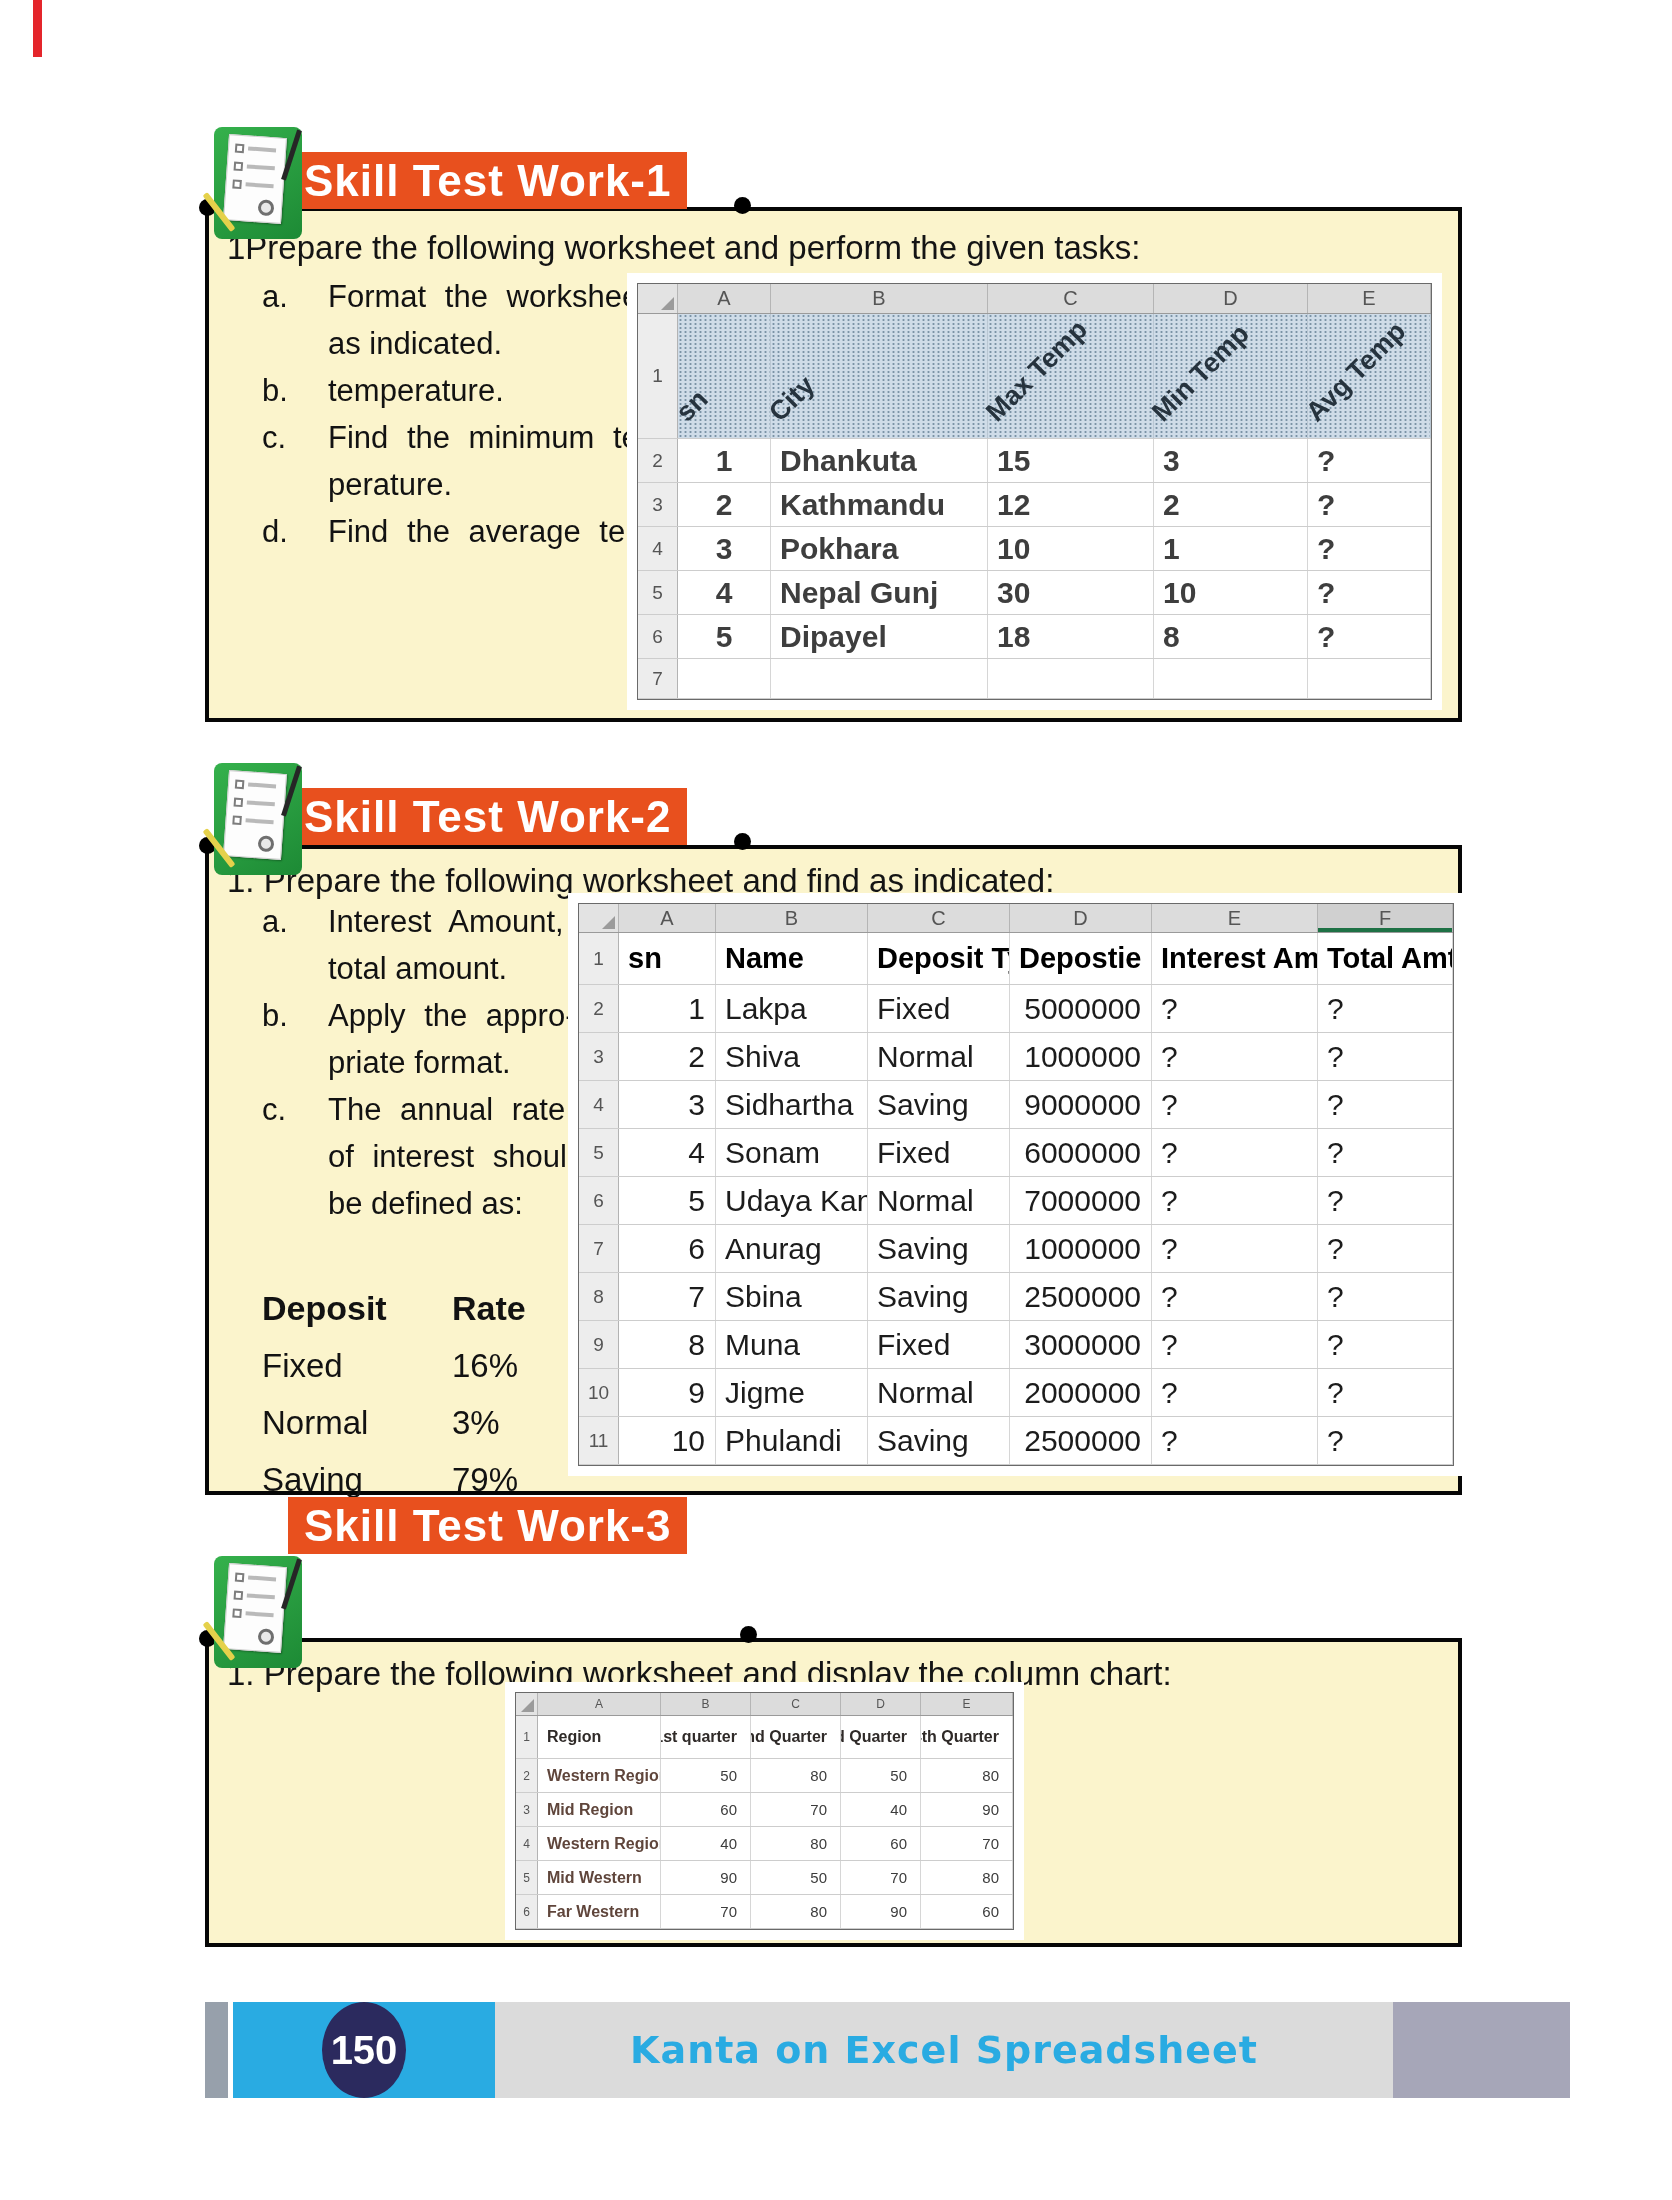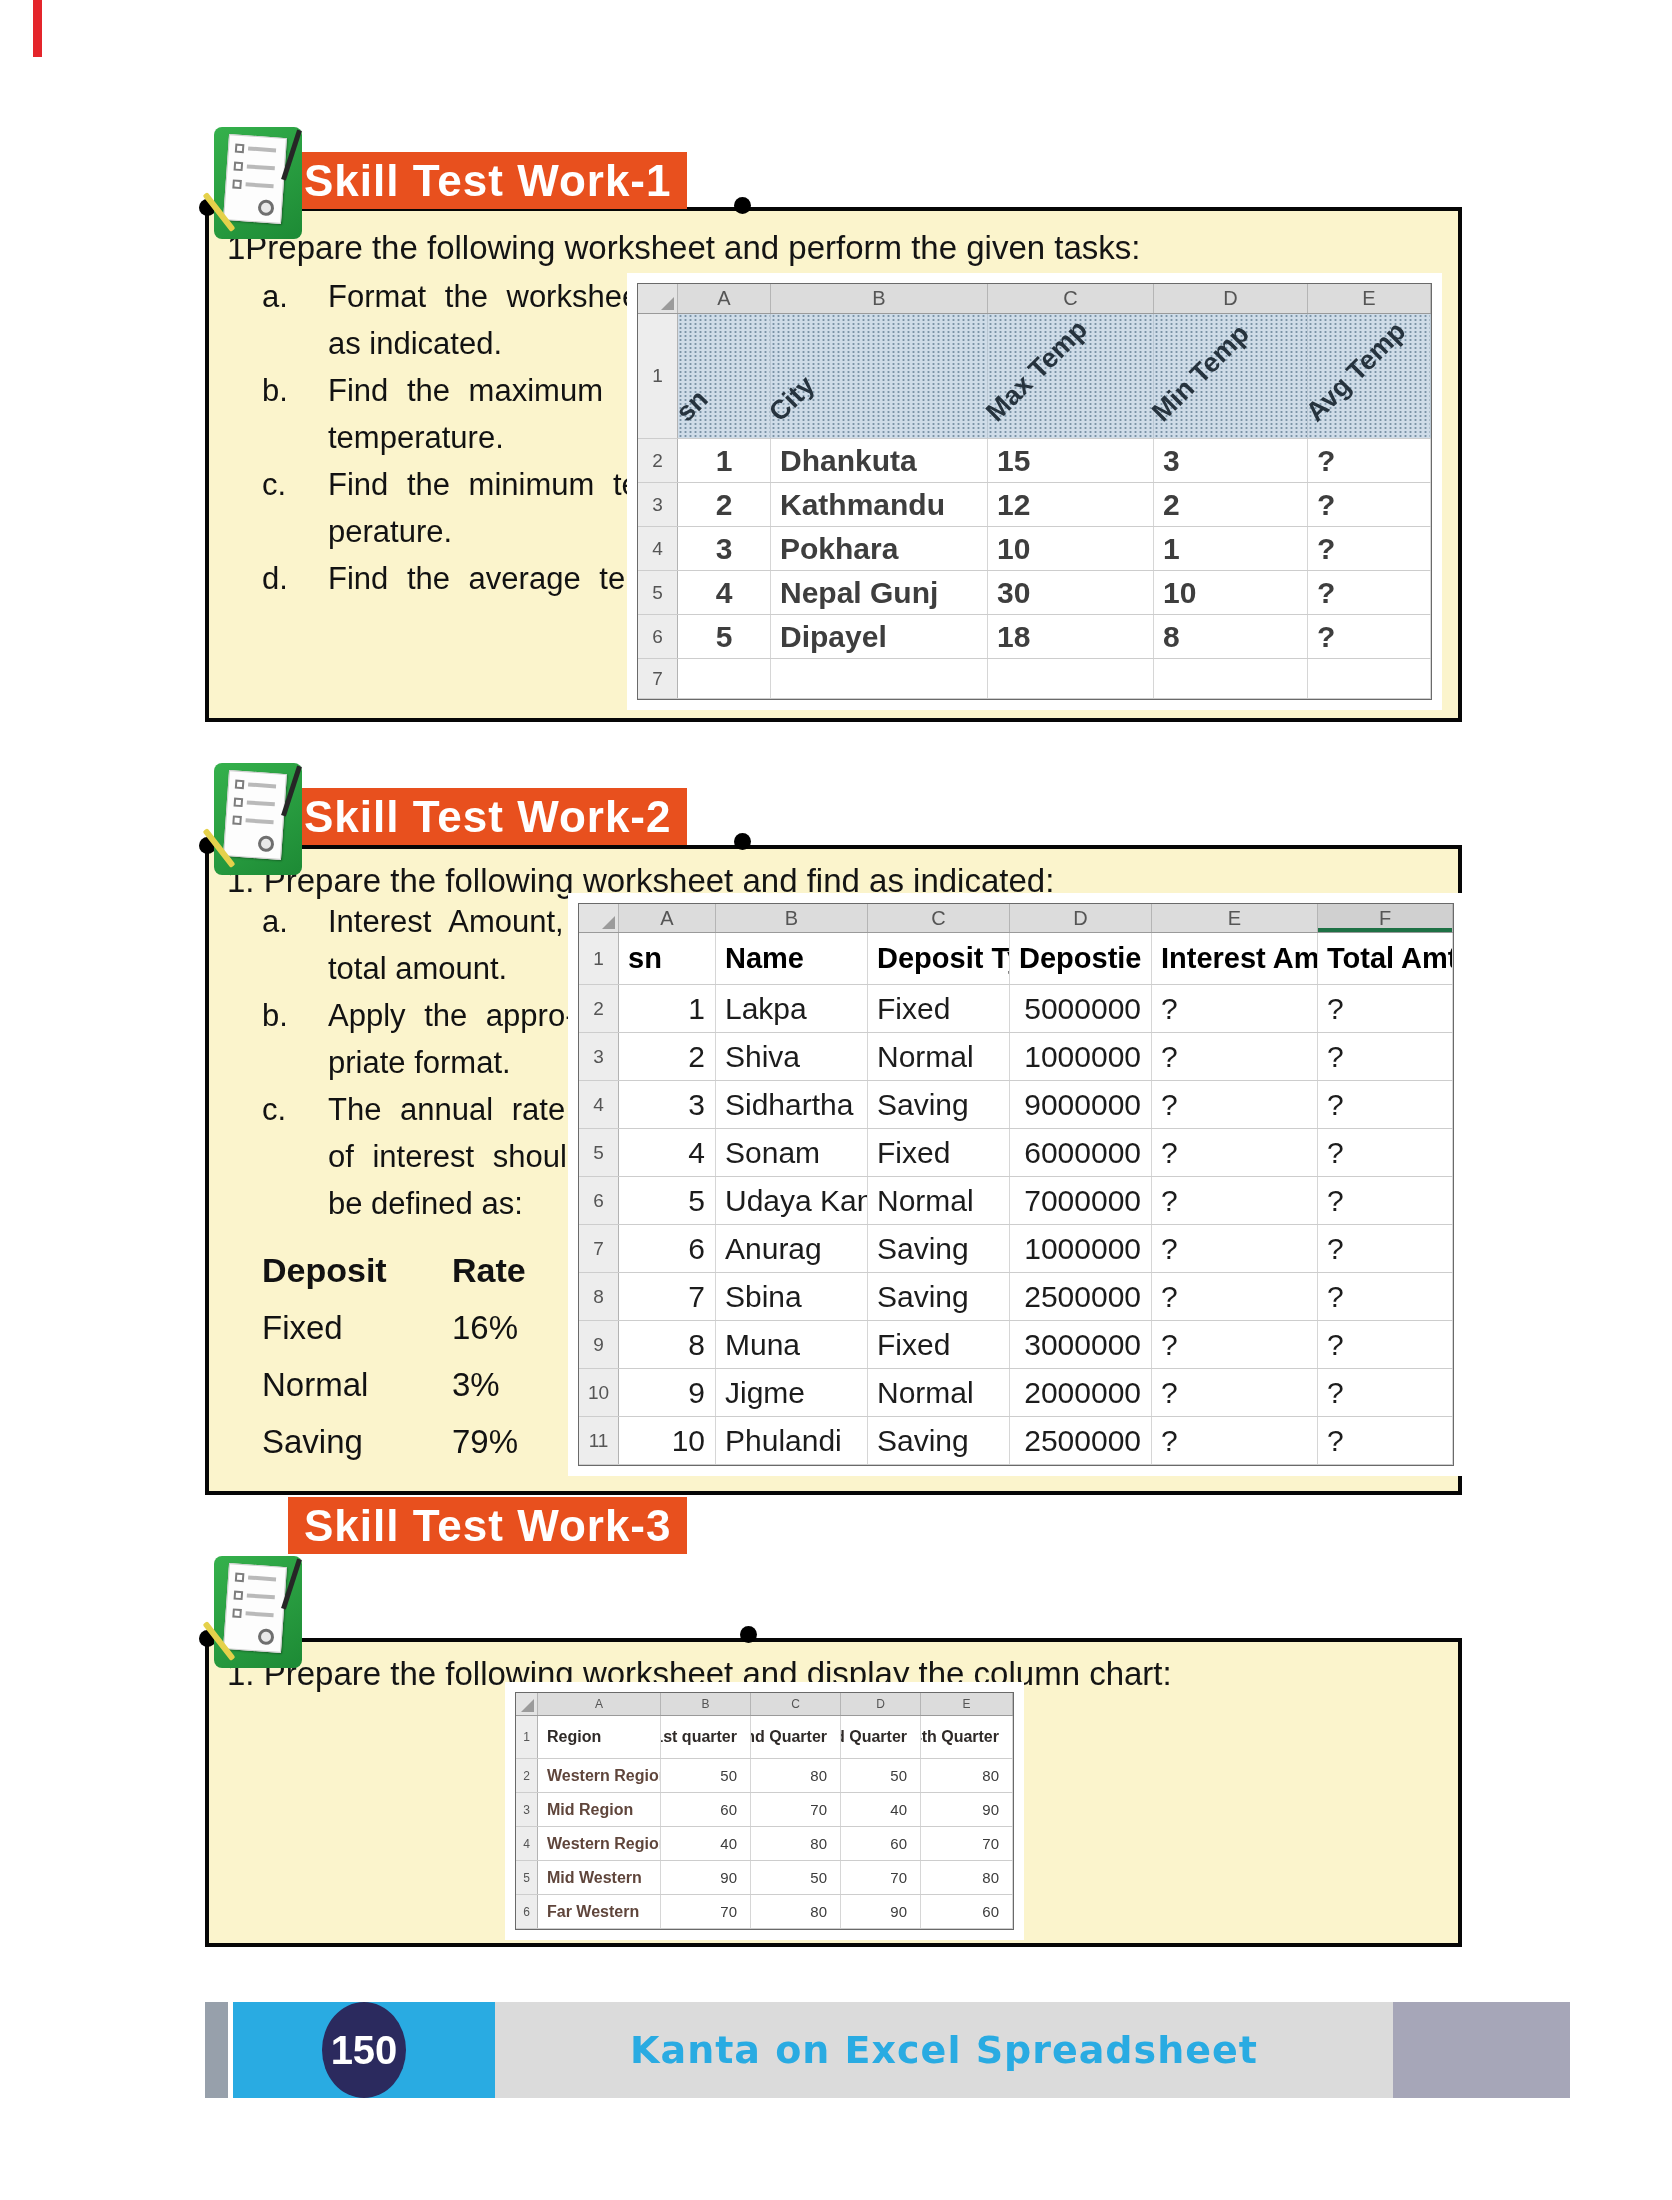--- a/index.html
+++ b/index.html
@@ -105,21 +105,20 @@
 <div class="panel" style="top:207px;height:515px"></div>
 <div class="heading" style="left:227px;top:229px">1Prepare the following worksheet and perform the given tasks:</div>
 <div class="items" style="left:262px;top:273px;width:380px" id="items1">
     <div class="item">
       <span class="lbl">a.</span>
       <div class="ln j">Format the worksheet</div>
       <div class="ln">as indicated.</div>
     </div>
     <div class="item">
       <span class="lbl">b.</span>
-      <div class="ln j">Find the maximum</div>
       <div class="ln">temperature.</div>
     </div>
     <div class="item">
       <span class="lbl">c.</span>
       <div class="ln j">Find the minimum tem-</div>
       <div class="ln">perature.</div>
     </div>
     <div class="item">
       <span class="lbl">d.</span>
       <div class="ln j">Find the average tem-</div>
@@ -237,21 +236,21 @@
       <div class="ln j">Apply the appro-</div>
       <div class="ln">priate format.</div>
     </div>
     <div class="item">
       <span class="lbl">c.</span>
       <div class="ln j">The annual rate</div>
       <div class="ln j">of interest should</div>
       <div class="ln">be defined as:</div>
     </div>
   </div>
-<div class="rate" style="left:262px;top:1242px" id="rate-table">
+<div class="rate" style="left:262px;top:1280px" id="rate-table">
     <div class="hd"><span>Deposit</span><span class="c2">Rate</span></div>
     <div><span>Fixed</span><span class="c2">16%</span></div>
     <div><span>Normal</span><span class="c2">3%</span></div>
     <div><span>Saving</span><span class="c2">79%</span></div>
   </div>
 <div class="sheet" id="sheet2" style="left: 578px; top: 903px; width: 876px;">
     <div class="shead" style="height: 29px;">
       <div class="hcell corner" style="width: 40px;"></div>
       <div class="hcell" style="width: 97px;">A</div>
       <div class="hcell" style="width: 152px;">B</div>

